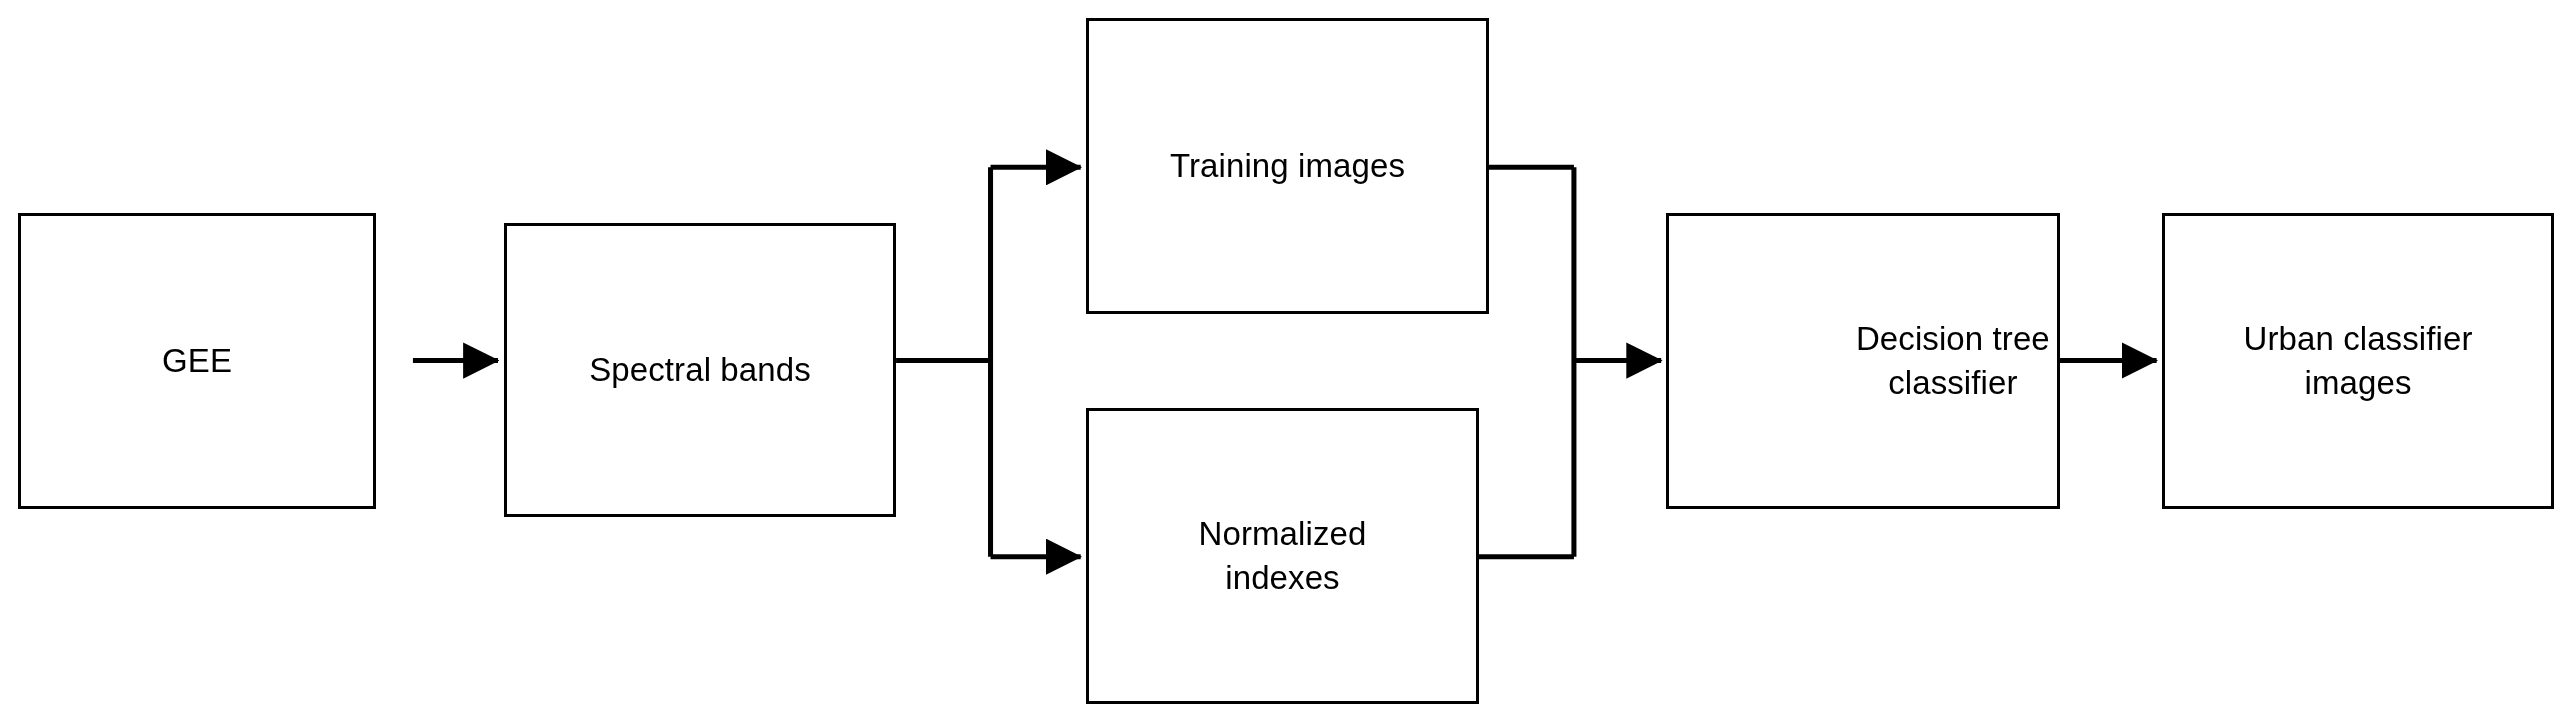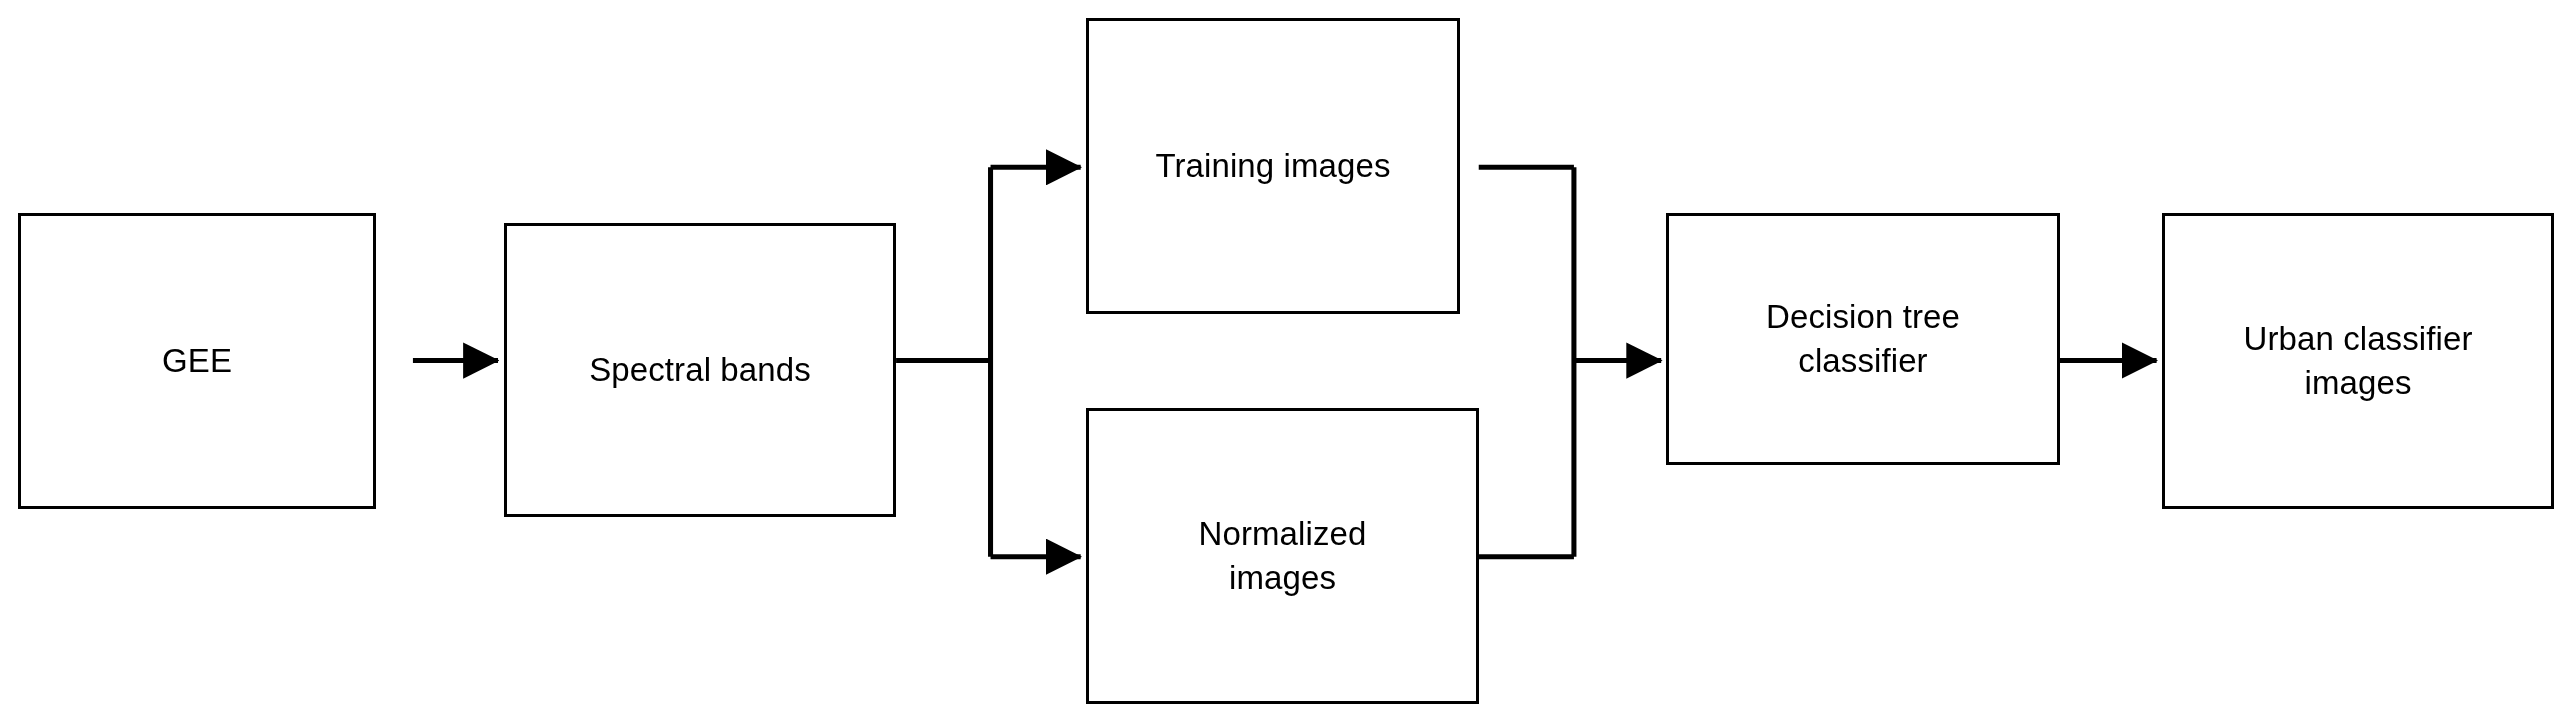--- a/index.html
+++ b/index.html
@@ -92,30 +92,30 @@
   </svg>
 
   <div class="node" style="left:18px; top:213px; width:358px; height:296px;">
     <span class="node-label">GEE</span>
   </div>
 
   <div class="node" style="left:504px; top:223px; width:392px; height:294px;text-align:right;">
     <span class="node-label">Spectral bands</span>
   </div>
 
-  <div class="node" style="left:1086px; top:18px; width:374px; height:296px;">
+  <div class="node" style="left:1086px; top:18px; width:403px; height:296px;">
     <span class="node-label">Training images</span>
   </div>
 
   <div class="node" style="left:1086px; top:408px; width:393px; height:296px;">
     <span class="node-label">Normalized
-images</span>
+indexes</span>
   </div>
 
-  <div class="node" style="left:1666px; top:213px; width:394px; height:252px;">
+  <div class="node" style="left:1666px; top:213px; width:394px; height:296px;justify-content:flex-end;">
     <span class="node-label">Decision tree
 classifier</span>
   </div>
 
   <div class="node" style="left:2162px; top:213px; width:392px; height:296px;">
     <span class="node-label">Urban classifier
 images</span>
   </div>
 
 </div>

